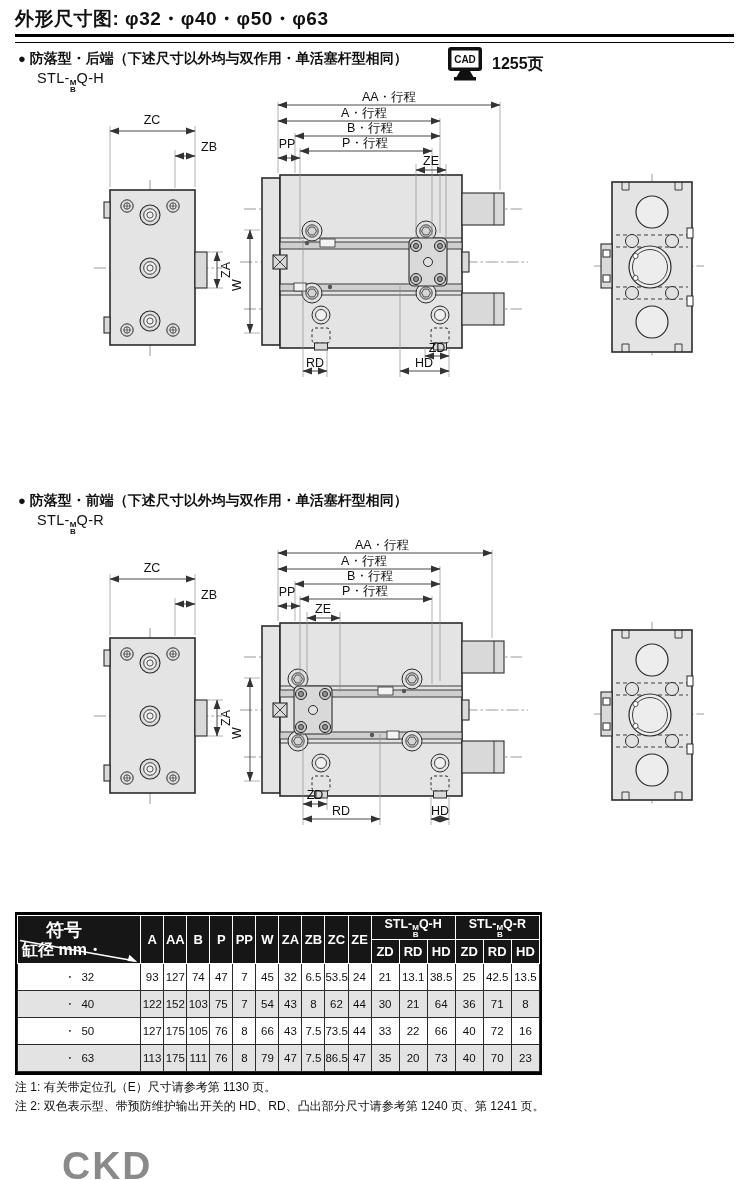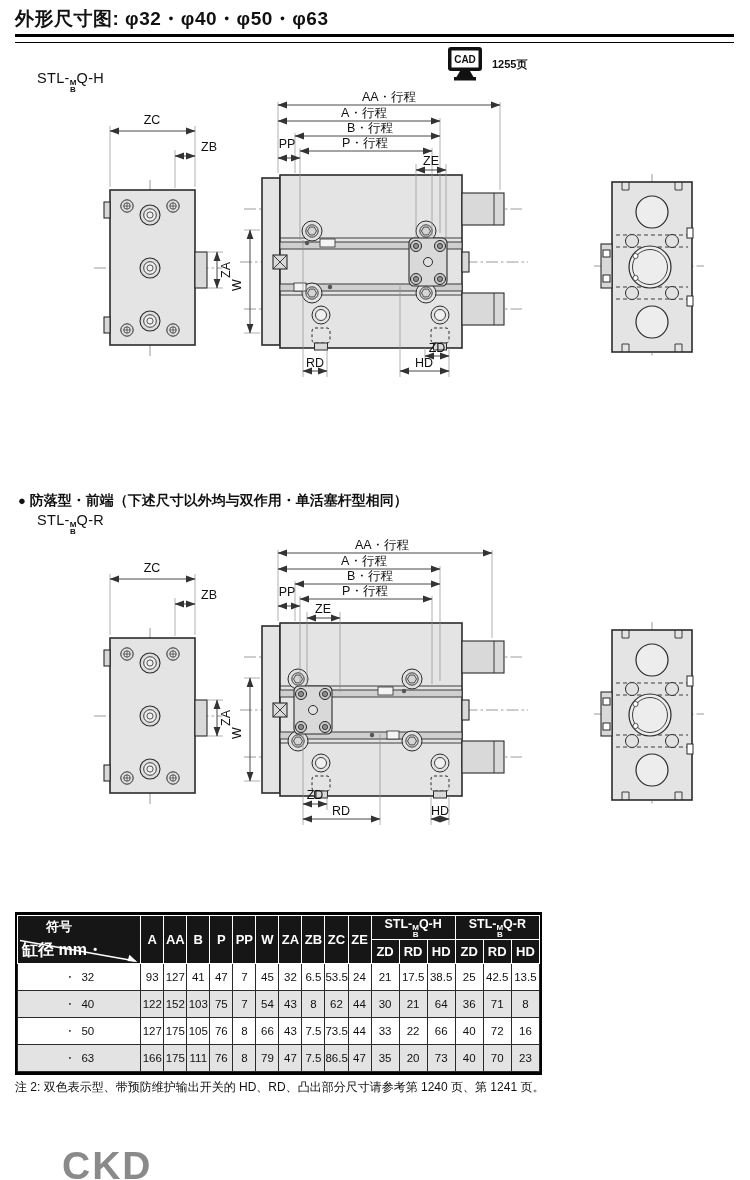--- a/index.html
+++ b/index.html
@@ -11,21 +11,21 @@
   .rule{left:15px;top:34px;width:719px;height:5px;border-top:3px solid #000;border-bottom:1px solid #000;}
   
   .sec-head{font-size:14px;font-weight:bold;white-space:nowrap;}
   .sec-head .bullet{font-size:13px;margin-right:4px;}
   .model{font-size:14.5px;letter-spacing:.3px;}
   .stack{display:inline-flex;flex-direction:column;align-items:center;font-size:8px;
          line-height:7px;vertical-align:-2px;font-weight:bold;}
   .stack i{font-style:normal;}
   
   .cadwrap{display:flex;align-items:center;text-align:center;}
-  .cadtext{font-size:11px;font-weight:bold;margin-left:8px;}
+  .cadtext{font-size:16px;font-weight:bold;margin-left:8px;}
   
   .bodyf{fill:#e4e4e4;stroke:#2b2b2b;stroke-width:1.6;}
   .partf{fill:#d9d9d9;stroke:#2b2b2b;stroke-width:1.1;}
   .railf{fill:#cfcfcf;stroke:#2b2b2b;stroke-width:.9;}
   .det{stroke:#2b2b2b;stroke-width:.9;fill:none;}
   .dash{stroke-dasharray:4 3;}
   .bigc{fill:#ededed;stroke:#2b2b2b;stroke-width:1.2;}
   .medc{fill:#e2e2e2;stroke:#2b2b2b;stroke-width:1;}
   .notch{fill:#fff;stroke:#2b2b2b;stroke-width:1;}
   .cl{stroke:#7a7a7a;stroke-width:.75;stroke-dasharray:12 3 2.5 3;fill:none;}
@@ -34,21 +34,21 @@
   .dimtxt{font-family:"Liberation Sans","DejaVu Sans",sans-serif;font-size:12.5px;fill:#111;text-anchor:middle;}
   
   .twrap{display:inline-block;border:2px solid #000;border-top:3px solid #000;border-bottom:3px solid #000;}
   table.dimtable{border-collapse:collapse;table-layout:fixed;width:523px;}
   .dimtable th,.dimtable td{padding:0;text-align:center;white-space:nowrap;overflow:hidden;}
   .dimtable thead th{background:#161616;color:#fff;border:1.5px solid #fff;font-weight:bold;font-size:13px;height:23px;}
   .dimtable thead .grp{font-size:12.5px;}
   .dimtable tbody td{border:1px solid #2a2a2a;font-size:11.5px;height:26px;background:#fff;}
   .dimtable tbody tr.alt td{background:#e3e3e3;}
   th.corner{position:relative;padding:0;}
-  th.corner .c-top{position:absolute;top:2px;left:28px;font-size:13px;}
+  th.corner .c-top{position:absolute;top:2px;left:28px;font-size:18px;}
   th.corner .c-bot{position:absolute;bottom:2px;left:4px;font-size:16px;font-weight:bold;}
   th.corner svg{position:absolute;left:0;top:0;width:100%;height:100%;}
   td.bore span{display:inline-block;}
   td.bore .bnum{margin-left:6px;}
   
   .notes{font-size:12px;line-height:19px;}
   .logo{font-size:39px;font-weight:bold;color:#8a8a8a;letter-spacing:2px;}
 </style>
 </head>
 <body>
@@ -148,20 +148,23 @@
       <rect class="notch" x="605" y="206" width="6" height="10"></rect>
     </g>
   </defs>
 </svg>
 
 <div class="page">
 
   <div class="abs title">外形尺寸图: φ32・φ40・φ50・φ63</div>
   <div class="abs rule"></div>
 
+  <div class="abs sec-head" style="left:18px;top:50px">
+    <span class="bullet">●</span><span>防落型・后端（下述尺寸以外均与双作用・单活塞杆型相同）</span>
+  </div>
   <div class="abs model" style="left:37px;top:70px">
     <span>STL-</span><span class="stack">
         <i>M</i>
         <i>B</i>
       </span><span>Q-H</span>
   </div>
 
   <div class="abs cadwrap" style="left:446px;top:46px">
     <svg width="38" height="36" viewBox="0 0 38 36">
       <rect x="2" y="1" width="34" height="24" rx="3" fill="#111"></rect>
@@ -344,30 +347,30 @@
           <th>ZD</th>
           <th>RD</th>
           <th>HD</th>
         </tr>
       </thead>
       <tbody>
         <tr>
           <td class="bore"><span>・</span><span class="bnum">32</span></td>
           <td>93</td>
             <td>127</td>
-            <td>41</td>
+            <td>74</td>
             <td>47</td>
             <td>7</td>
             <td>45</td>
             <td>32</td>
             <td>6.5</td>
             <td>53.5</td>
             <td>24</td>
             <td>21</td>
-            <td>17.5</td>
+            <td>13.1</td>
             <td>38.5</td>
             <td>25</td>
             <td>42.5</td>
             <td>13.5</td>
         </tr>
         <tr class="alt">
           <td class="bore"><span>・</span><span class="bnum">40</span></td>
           <td>122</td>
             <td>152</td>
             <td>103</td>
@@ -399,21 +402,21 @@
             <td>44</td>
             <td>33</td>
             <td>22</td>
             <td>66</td>
             <td>40</td>
             <td>72</td>
             <td>16</td>
         </tr>
         <tr class="alt">
           <td class="bore"><span>・</span><span class="bnum">63</span></td>
-          <td>166</td>
+          <td>113</td>
             <td>175</td>
             <td>111</td>
             <td>76</td>
             <td>8</td>
             <td>79</td>
             <td>47</td>
             <td>7.5</td>
             <td>86.5</td>
             <td>47</td>
             <td>35</td>
@@ -421,18 +424,19 @@
             <td>73</td>
             <td>40</td>
             <td>70</td>
             <td>23</td>
         </tr>
       </tbody>
     </table>
   </div>
 
   <div class="abs notes" style="left:15px;top:1078px">
+    <div>注 1: 有关带定位孔（E）尺寸请参考第 1130 页。</div>
     <div>注 2: 双色表示型、带预防维护输出开关的 HD、RD、凸出部分尺寸请参考第 1240 页、第 1241 页。</div>
   </div>
 
   <div class="abs logo" style="left:62px;top:1144px">CKD</div>
 
 </div>
 
 </body></html>

